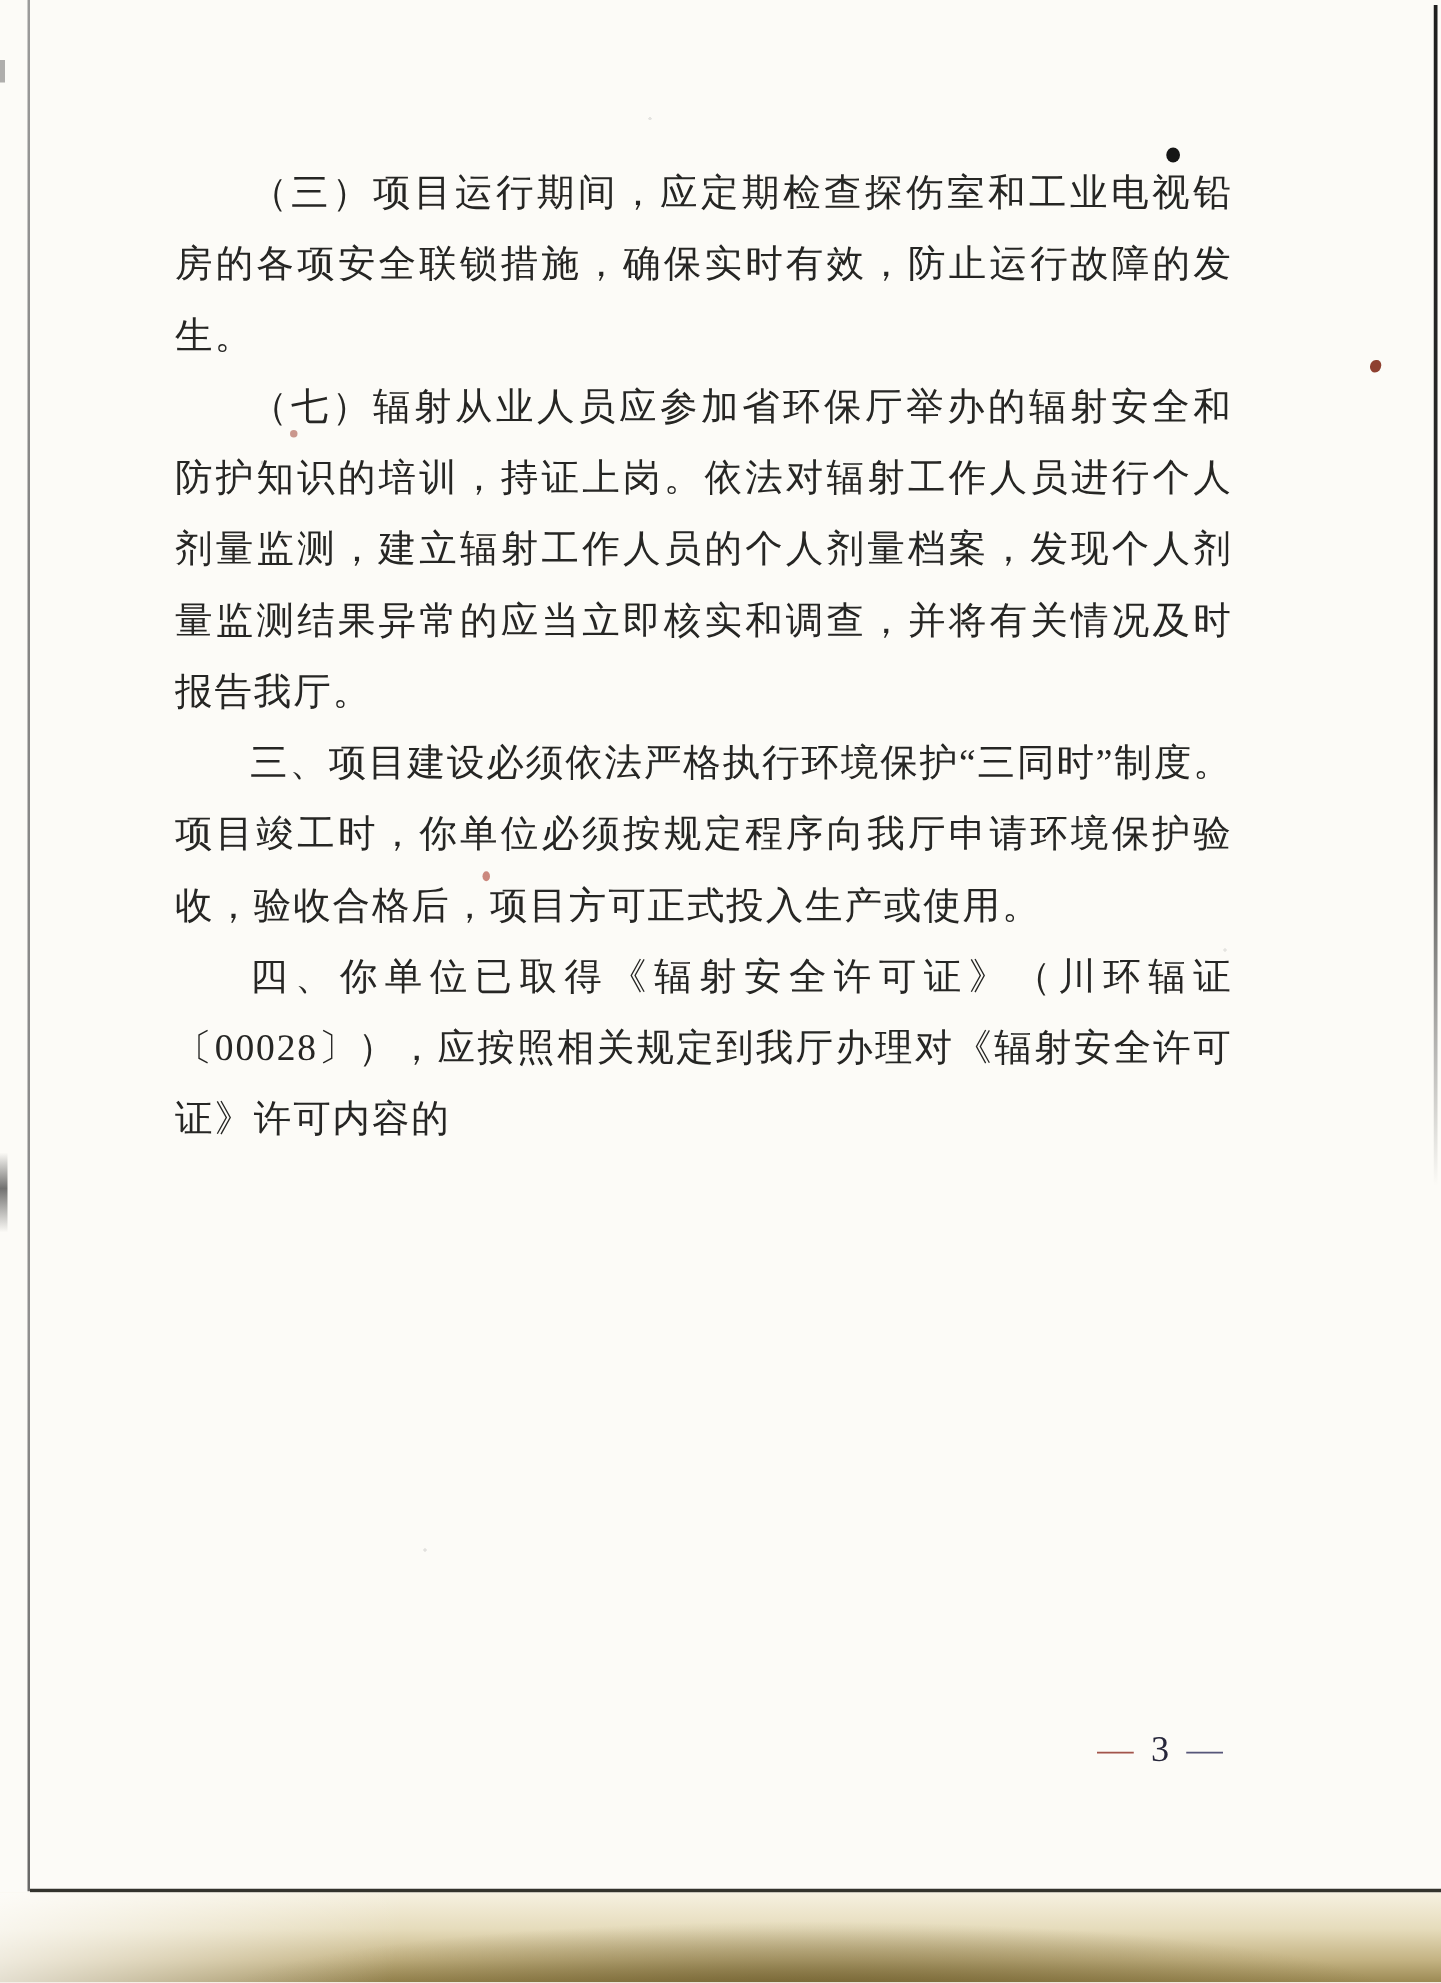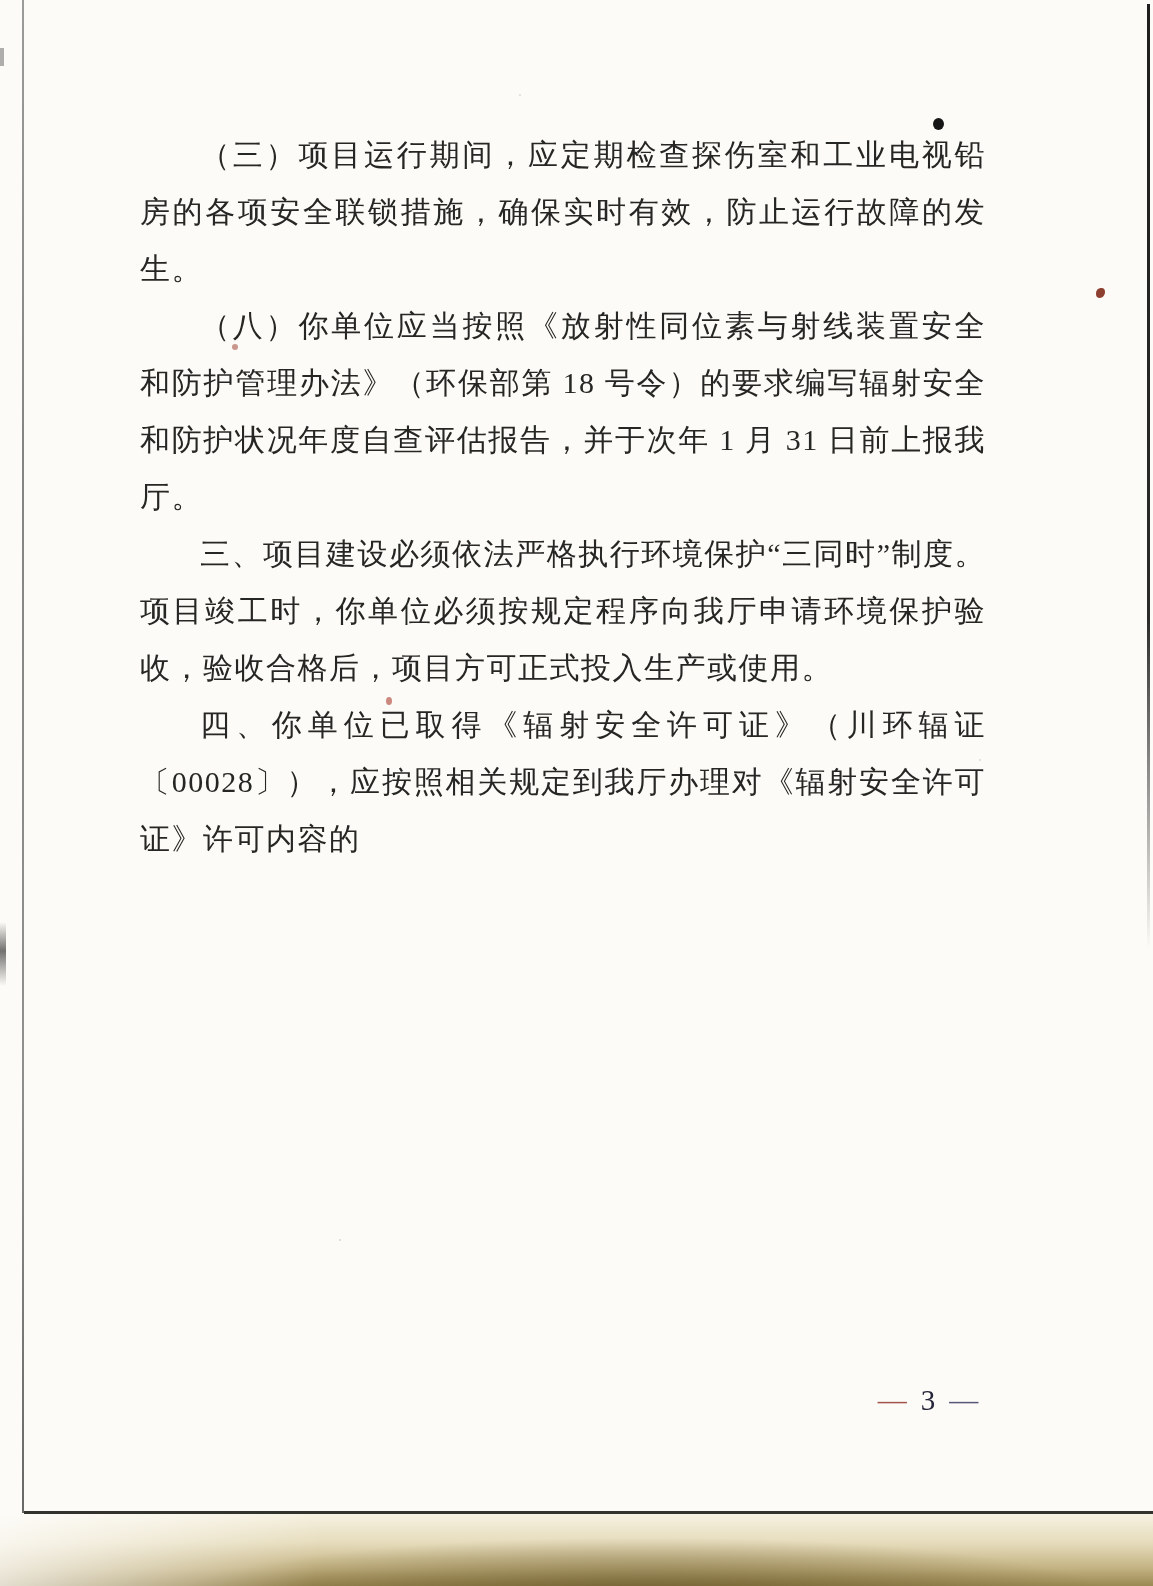--- a/index.html
+++ b/index.html
@@ -81,21 +81,21 @@
     background:rgba(60,60,60,.4);
   }
 </style>
 </head>
 <body>
 
 <div class="scan">
 
   <div class="content">
     <p class="para">（三）项目运行期间，应定期检查探伤室和工业电视铅房的各项安全联锁措施，确保实时有效，防止运行故障的发生。</p>
-    <p class="para">（八）你单位应当按照《放射性同位素与射线装置安全和防护管理办法》（环保部第 18 号令）的要求编写辐射安全和防护状况年度自查评估报告，并于次年 1 月 31 日前上报我厅。</p>
+    <p class="para">（七）辐射从业人员应参加省环保厅举办的辐射安全和防护知识的培训，持证上岗。依法对辐射工作人员进行个人剂量监测，建立辐射工作人员的个人剂量档案，发现个人剂量监测结果异常的应当立即核实和调查，并将有关情况及时报告我厅。</p>
     <p class="para">三、项目建设必须依法严格执行环境保护“三同时”制度。项目竣工时，你单位必须按规定程序向我厅申请环境保护验收，验收合格后，项目方可正式投入生产或使用。</p>
     <p class="para">四、你单位已取得《辐射安全许可证》（川环辐证〔00028〕），应按照相关规定到我厅办理对《辐射安全许可证》许可内容的</p>
   </div>
 
   <div class="page-footer">
     <span class="dash-left">—</span><span class="page-num">3</span><span class="dash-right">—</span>
   </div>
 
   <div class="edge-left"></div>
   <div class="edge-right"></div>

